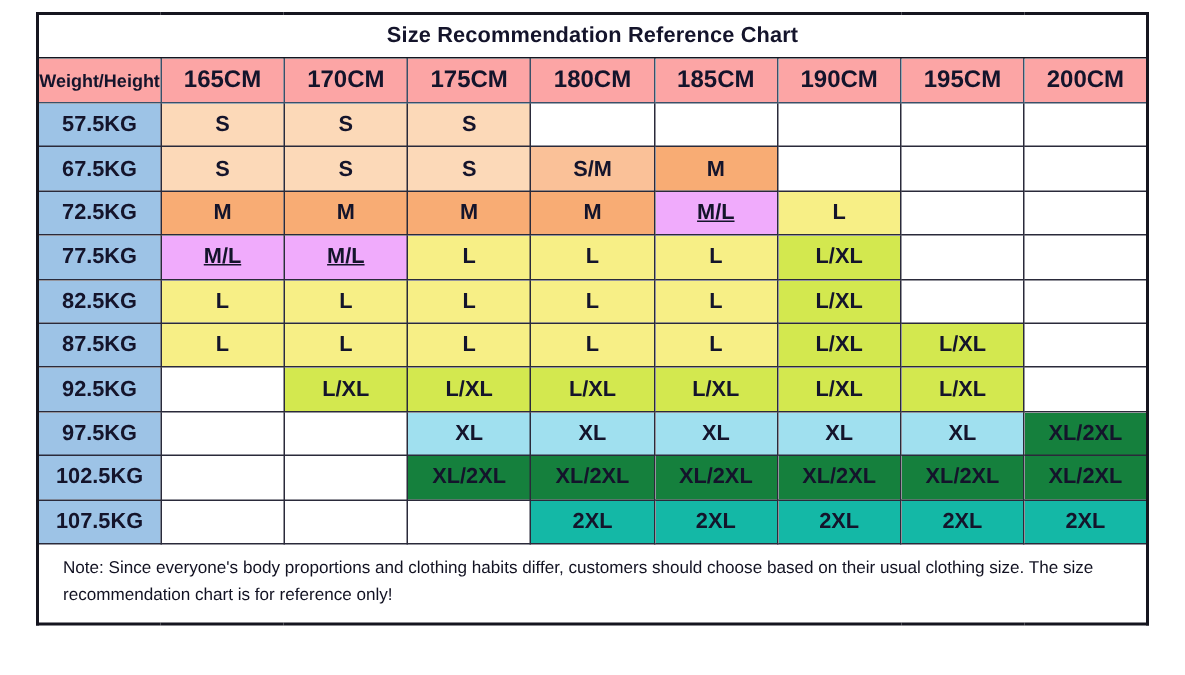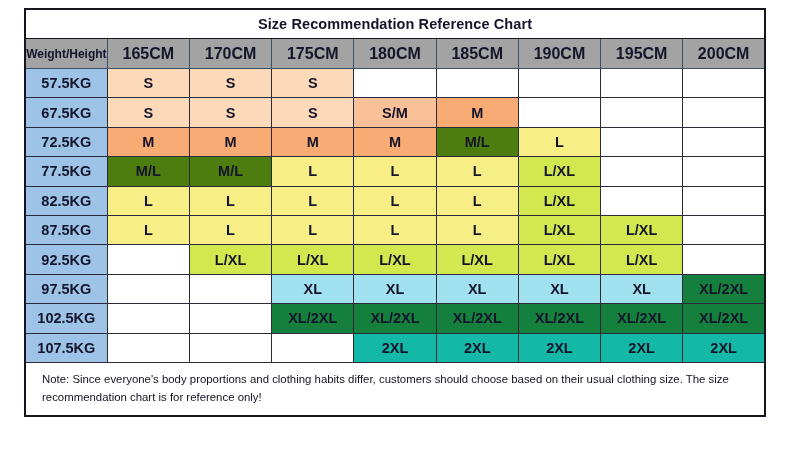--- a/index.html
+++ b/index.html
@@ -48,21 +48,21 @@
     height: 28px;
     background: #ffffff;
     font-size: 14.5px;
     letter-spacing: 0.1px;
     border-bottom: 1.5px solid #15151f;
   }
 
   
   tr.header-row th {
     height: 29px;
-    background: #a3a3a3;
+    background: #fca5a5;
     font-size: 16px;
     border-color: #3a5068;
     margin-top: 40px;
   }
   tr.header-row th.corner-head {
     font-size: 12px;
   }
 
   
   tr.data-row td {
@@ -73,21 +73,21 @@
     background: #9dc3e6;
     font-size: 14.5px;
     border-color: #3a5068;
   }
 
   
   td.c-empty  { background: #ffffff; }
   td.c-s      { background: #fcd9b8; border-color: #c99b6e; }
   td.c-sm     { background: #fac198; border-color: #c99b6e; }
   td.c-m      { background: #f8ac74; border-color: #bf7f4c; }
-  td.c-ml     { background: #4d7c0f; border-color: #bf8f4c; }
+  td.c-ml     { background: #f0abfc; border-color: #bf8f4c; text-decoration: underline; }
   td.c-l      { background: #f7ef86; border-color: #b5ab45; }
   td.c-lxl    { background: #d3e84f; border-color: #8a9a2e; }
   td.c-xl     { background: #a0e0ef; border-color: #4f9fb3; }
   td.c-xl2xl  { background: #15803d; border-color: #8a86bb; }
   td.c-2xl    { background: #14b8a6; border-color: #8a60c4; }
 
   
   tr.note-row td {
     height: 44px;
     background: #ffffff;

